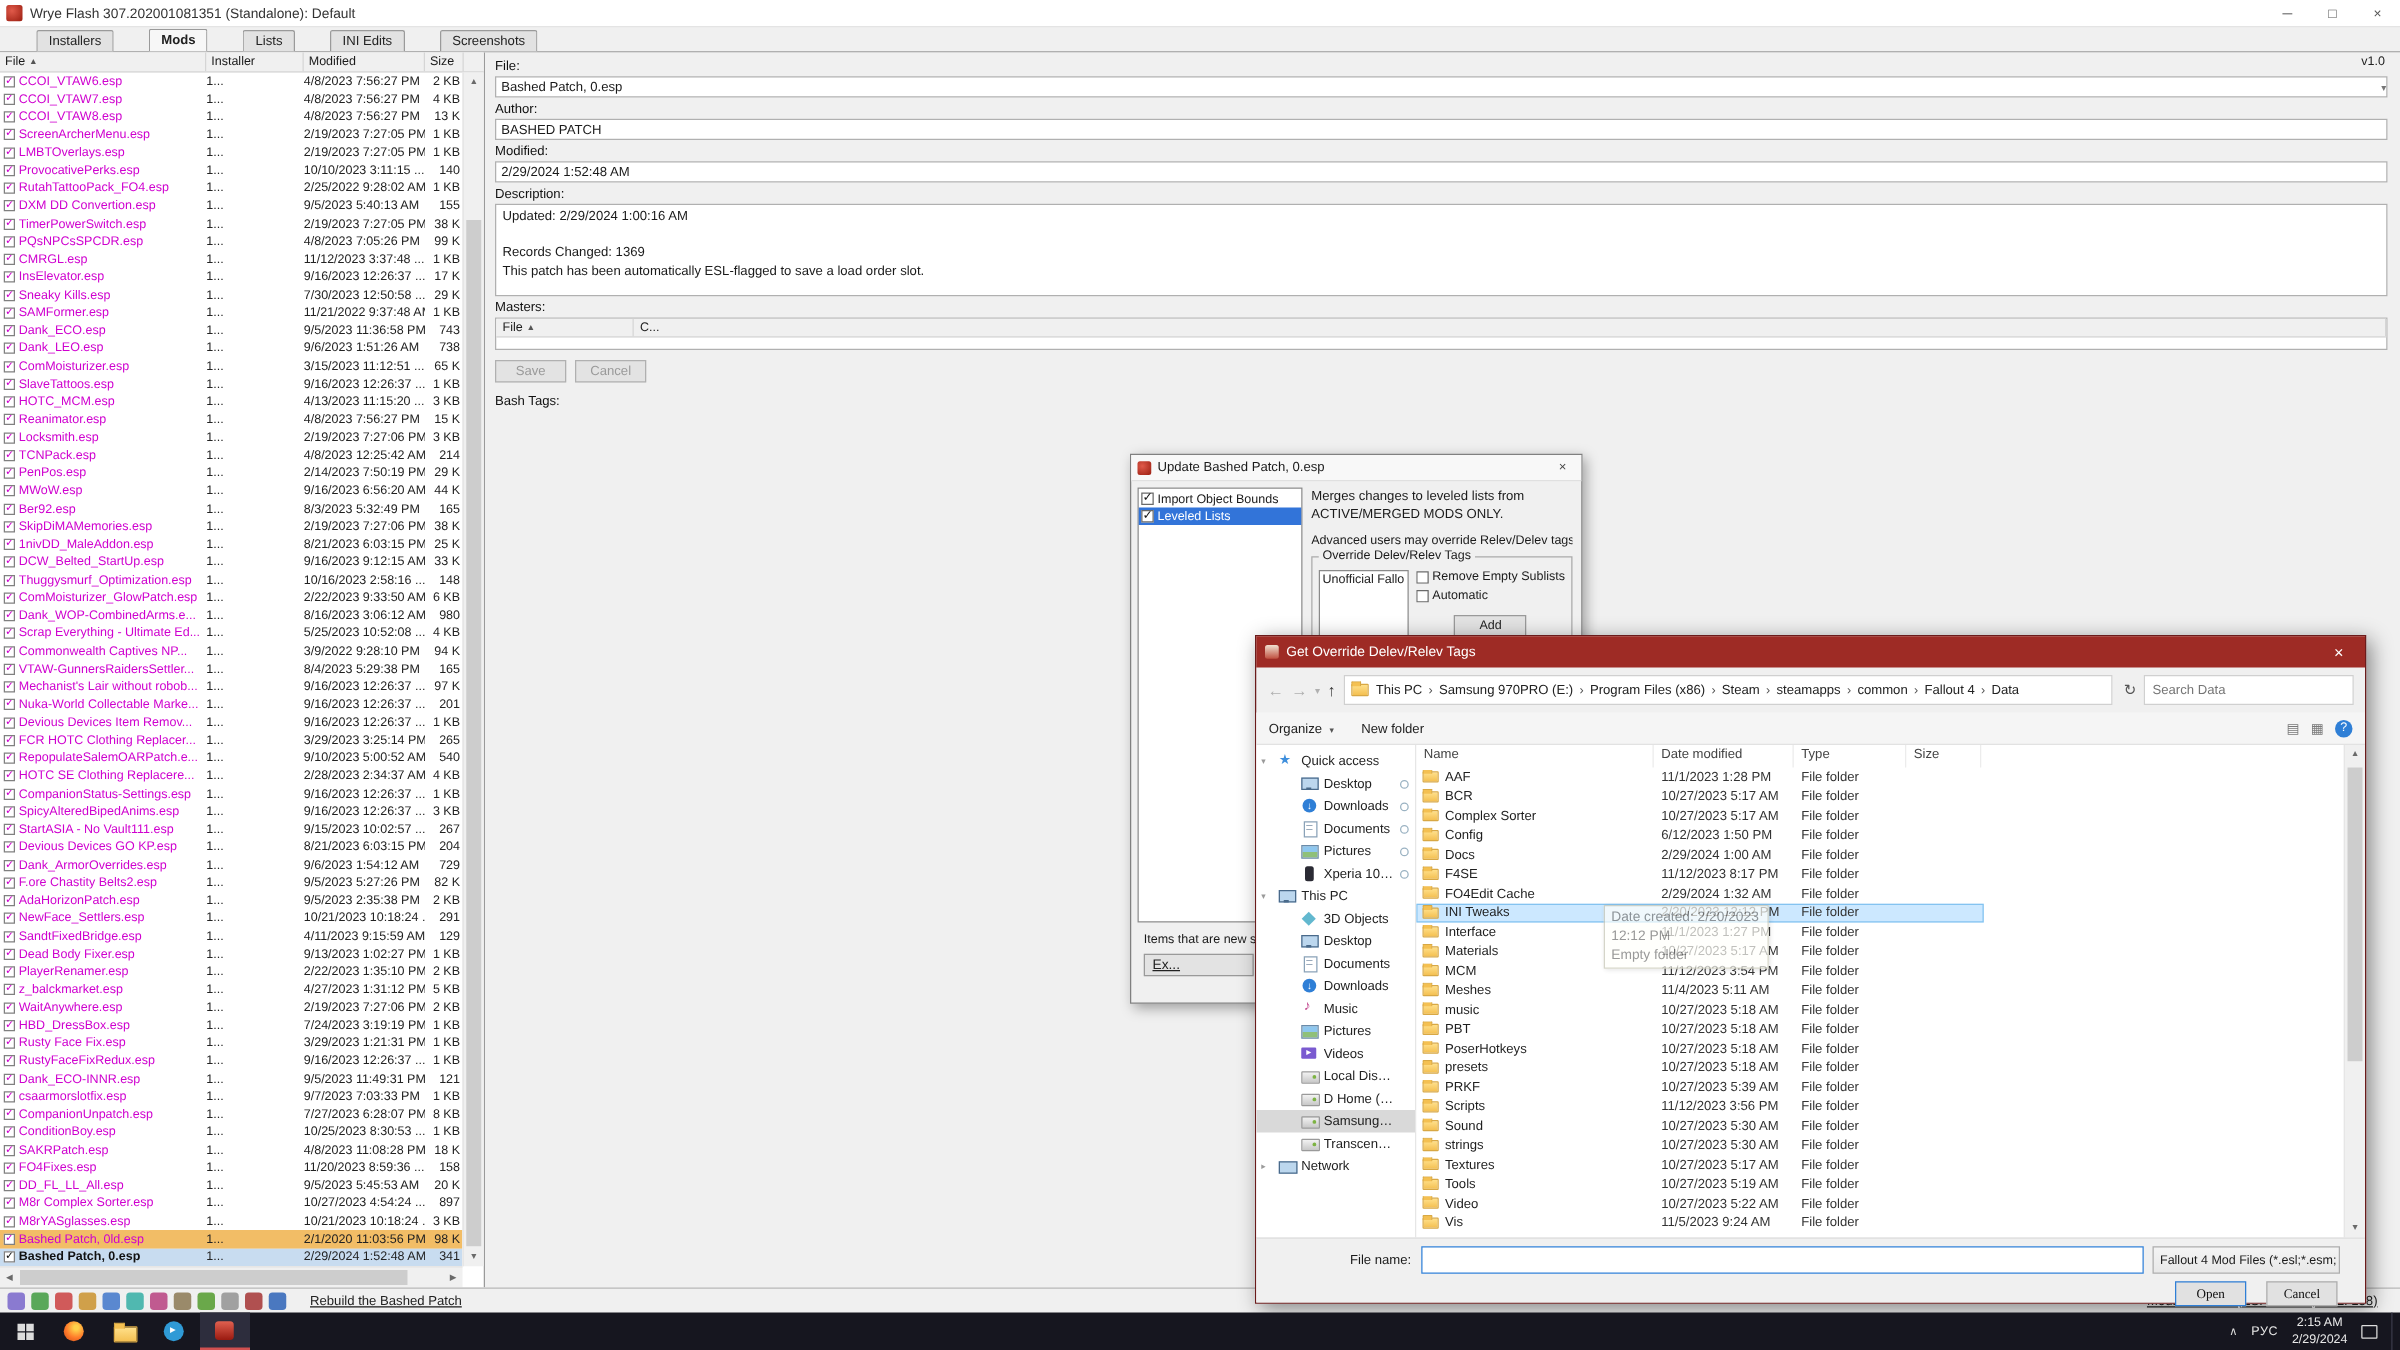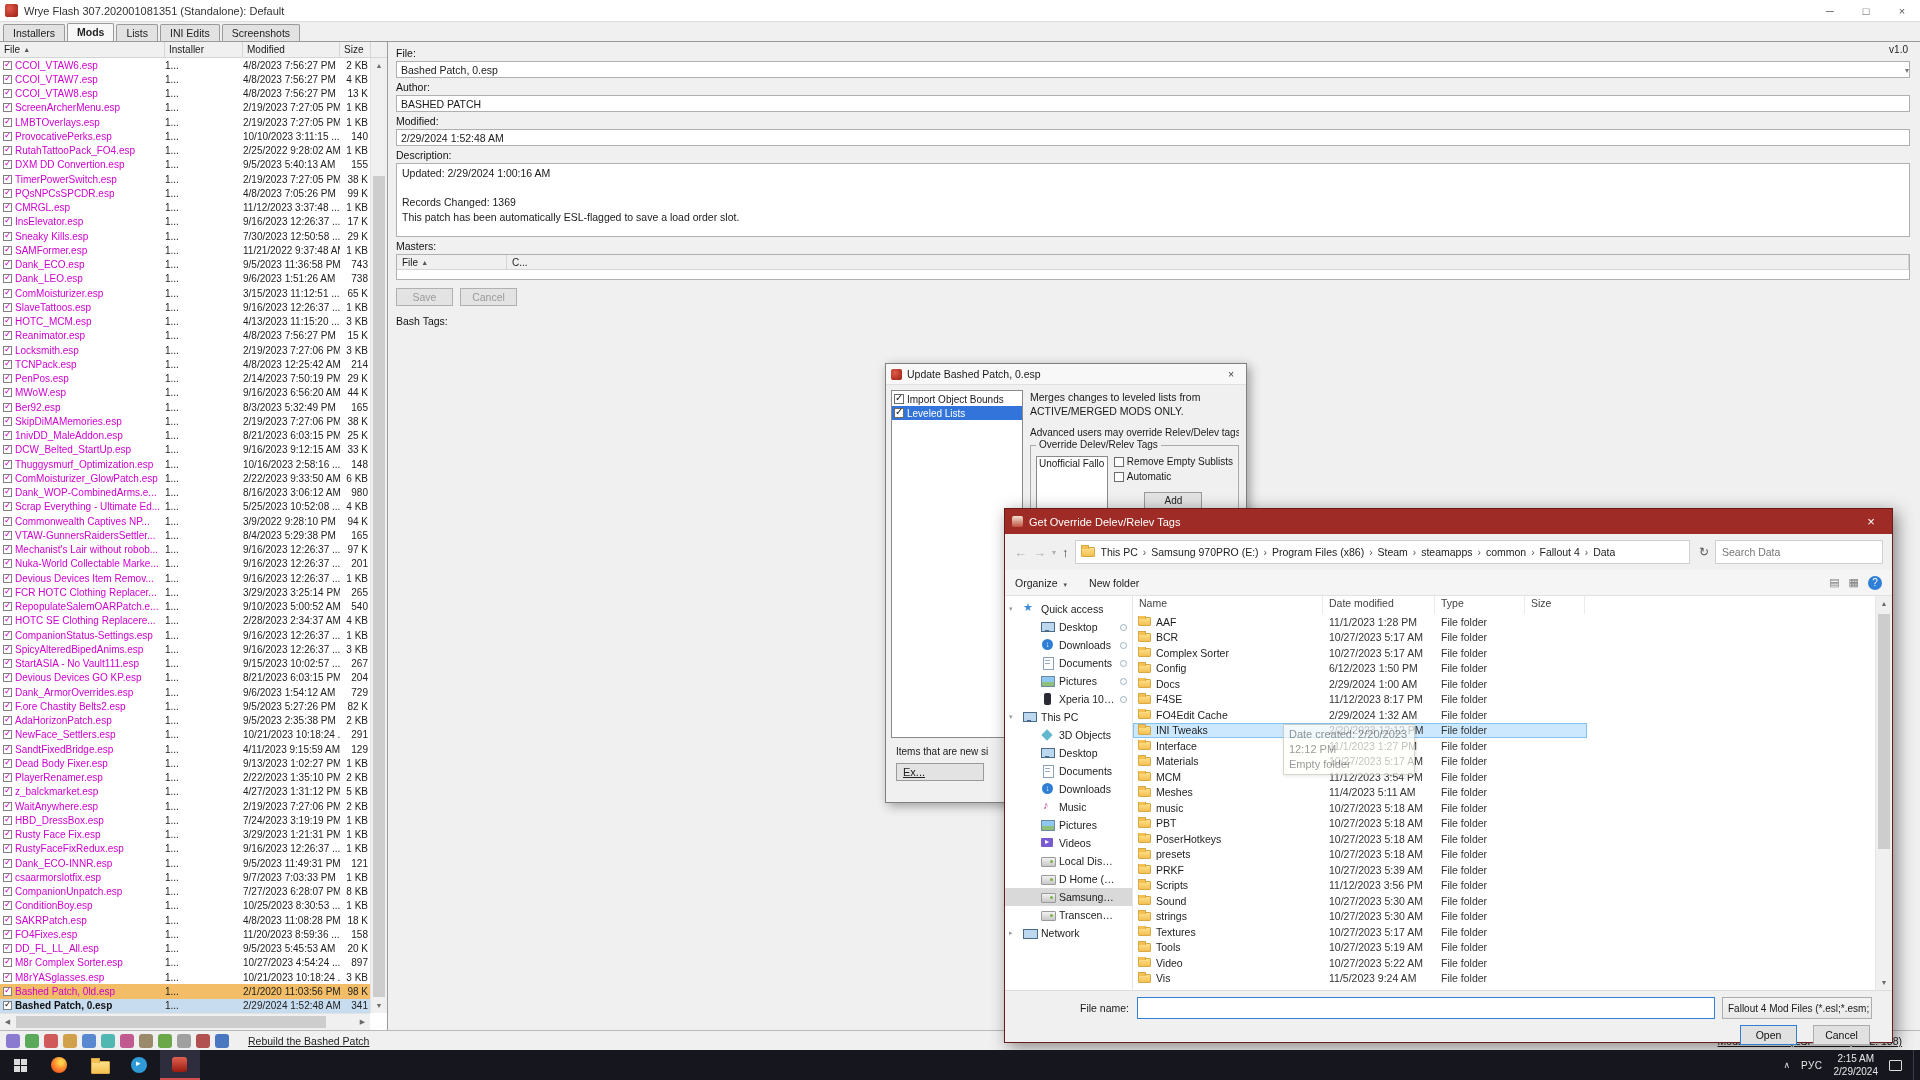--- a/index.html
+++ b/index.html
@@ -7,21 +7,21 @@
 body{font-family:"Liberation Sans",sans-serif;background:#f0f0f0;overflow:hidden;position:relative;color:#1a1a1a;}
 
 
 #titlebar{position:absolute;left:0;top:0;width:1920px;height:22px;background:#fff;display:flex;align-items:center;padding-left:5px;font-size:11px;border-bottom:1px solid #dcdcdc;color:#333;}
 .appicon{width:13px;height:13px;background:radial-gradient(circle at 35% 35%,#e05a4a,#9a1d10);border-radius:2px;margin-right:6px;flex:none;}
 .wincontrols{margin-left:auto;display:flex;height:100%;}
 .wincontrols span{width:36px;display:flex;align-items:center;justify-content:center;color:#555;font-size:11px;}
 
 
 #tabs{position:absolute;left:0;top:22px;width:1920px;height:20px;background:#f0f0f0;display:flex;align-items:flex-end;padding-left:3px;border-bottom:1px solid #9a9a9a;}
-.tab{font-size:10.5px;padding:2px 9px;border:1px solid #9a9a9a;border-bottom:none;background:#e2e2e2;margin-right:2px;border-radius:2px 2px 0 0;color:#222;white-space:nowrap;}
+.tab{font-size:10.5px;padding:2px 9px;border:1px solid #9a9a9a;border-bottom:none;background:#e2e2e2;margin-right:2px;border-radius:2px 2px 0 0;color:#222;white-space:nowrap;margin-left:26px;}
 .tab.active{background:#f7f7f7;font-weight:bold;padding-bottom:3px;}
 
 
 #mods{position:absolute;left:0;top:42px;width:388px;height:988px;background:#fff;border-right:1px solid #9a9a9a;}
 #mods-header{display:grid;grid-template-columns:165px 78px 97px 31px;height:16px;background:#f0f0f0;border-bottom:1px solid #d5d5d5;font-size:10px;}
 #mods-header .hc{border-right:1px solid #d5d5d5;padding:1px 4px;white-space:nowrap;overflow:hidden;display:flex;align-items:center;gap:3px;}
 .sort{font-size:7px;color:#555;}
 #mods-body{position:absolute;left:0;top:16px;right:17px;bottom:17px;overflow:hidden;}
 .mrow{display:grid;grid-template-columns:15px 150px 78px 97px 31px;height:14.25px;align-items:center;font-size:10px;white-space:nowrap;}
 .mrow span{overflow:hidden;}
@@ -79,21 +79,21 @@
 .appic.i-chat::after{content:'▸';position:absolute;left:5px;top:1px;color:#fff;font-size:9px;}
 .appic.i-wrye::before{content:'';position:absolute;left:1px;top:0;width:15px;height:15px;border-radius:3px;background:linear-gradient(#e06050,#9a1a10);}
 #tray{margin-left:auto;display:flex;align-items:center;gap:11px;padding-right:2px;font-size:10px;height:100%;}
 #tray .trchev{font-size:9px;color:#ddd;}
 #lang{letter-spacing:.5px;}
 #clock{text-align:center;line-height:1.3;}
 .notif{width:13px;height:11px;border:1px solid #ddd;border-radius:1px;}
 #showdesk{width:5px;height:100%;border-left:1px solid #3a3a4a;}
 
 
-#udlg{position:absolute;left:885px;top:363px;width:362px;height:440px;background:#f0f0f0;border:1px solid #808080;box-shadow:3px 3px 10px rgba(0,0,0,.35);z-index:10;font-size:10.5px;}
+#udlg{position:absolute;left:904px;top:363px;width:362px;height:440px;background:#f0f0f0;border:1px solid #808080;box-shadow:3px 3px 10px rgba(0,0,0,.35);z-index:10;font-size:10.5px;}
 #udlg-title{height:21px;background:#f8f8f8;display:flex;align-items:center;padding-left:5px;gap:5px;border-bottom:1px solid #e0e0e0;}
 .dlgicon{width:11px;height:11px;background:radial-gradient(circle at 35% 35%,#e05a4a,#9a1d10);border-radius:2px;flex:none;}
 #udlg-title .x{margin-left:auto;width:30px;text-align:center;color:#444;}
 #ud-list{position:absolute;left:5px;top:26px;width:132px;height:348px;background:#fff;border:1px solid #8a8a8a;font-size:10px;padding-top:1px;}
 .opt{display:flex;align-items:center;gap:3px;height:14px;padding:0 2px;white-space:nowrap;overflow:hidden;}
 .cbx{width:10px;height:10px;border:1px solid #6a6a6a;background:#fff;position:relative;flex:none;}
 .cbx.checked::after{content:'✓';position:absolute;left:0;top:-3px;font-size:10px;color:#111;}
 .opt.selected{background:#3274d9;color:#fff;}
 #ud-right{position:absolute;left:144px;top:26px;right:7px;}
 #ud-merge{line-height:1.35;}
@@ -168,21 +168,21 @@
 #fscroll{position:absolute;right:0;top:0;bottom:0;width:17px;background:#f0f0f0;border-left:1px solid #e6e6e6;}
 #fthumb{left:2px;right:2px;top:18px;height:235px;}
 #ftip{position:absolute;left:150px;top:128px;width:132px;background:rgba(255,255,250,.92);border:1px solid #c8c8b8;padding:2px 5px;font-size:11px;color:#777;white-space:pre-line;opacity:.75;box-shadow:1px 1px 4px rgba(0,0,0,.15);line-height:1.35;}
 #ffoot{position:absolute;left:0;bottom:0;right:0;height:52px;background:#f0f0f0;border-top:1px solid #ddd;font-size:10.5px;}
 #fname-row{display:flex;align-items:center;margin-top:6px;}
 #fname-label{width:132px;text-align:right;padding-right:8px;}
 #fname-input{width:578px;height:22px;background:#fff;border:1px solid #2f7fd6;padding:0 5px;font-family:"Liberation Sans",sans-serif;font-size:10.5px;outline:none;}
 #ftype{width:150px;height:22px;margin-left:7px;border:1px solid #adadad;background:linear-gradient(#f4f4f4,#e8e8e8);display:flex;align-items:center;padding:0 5px;white-space:nowrap;overflow:hidden;font-size:10px;}
 #ftype .dd{margin-left:auto;font-size:7px;color:#555;padding-left:3px;}
 #fbtn-row{display:flex;justify-content:flex-end;gap:16px;margin-top:6px;padding-right:22px;}
-.fbtn{width:57px;height:20px;border:1px solid #adadad;background:#e1e1e1;display:flex;align-items:center;justify-content:center;font-size:10.5px;color:#111;}
+.fbtn{width:57px;height:20px;border:1px solid #adadad;background:#e1e1e1;display:flex;align-items:center;justify-content:center;font-size:10.5px;color:#111;font-family:Liberation Serif, serif;}
 .fbtn.primary{border-color:#2f7fd6;}
 </style>
 </head>
 <body>
 
 <div id="titlebar">
   <span class="appicon"></span>
   <span>Wrye Flash 307.202001081351 (Standalone): Default</span>
   <div class="wincontrols">
     <span>─</span>

